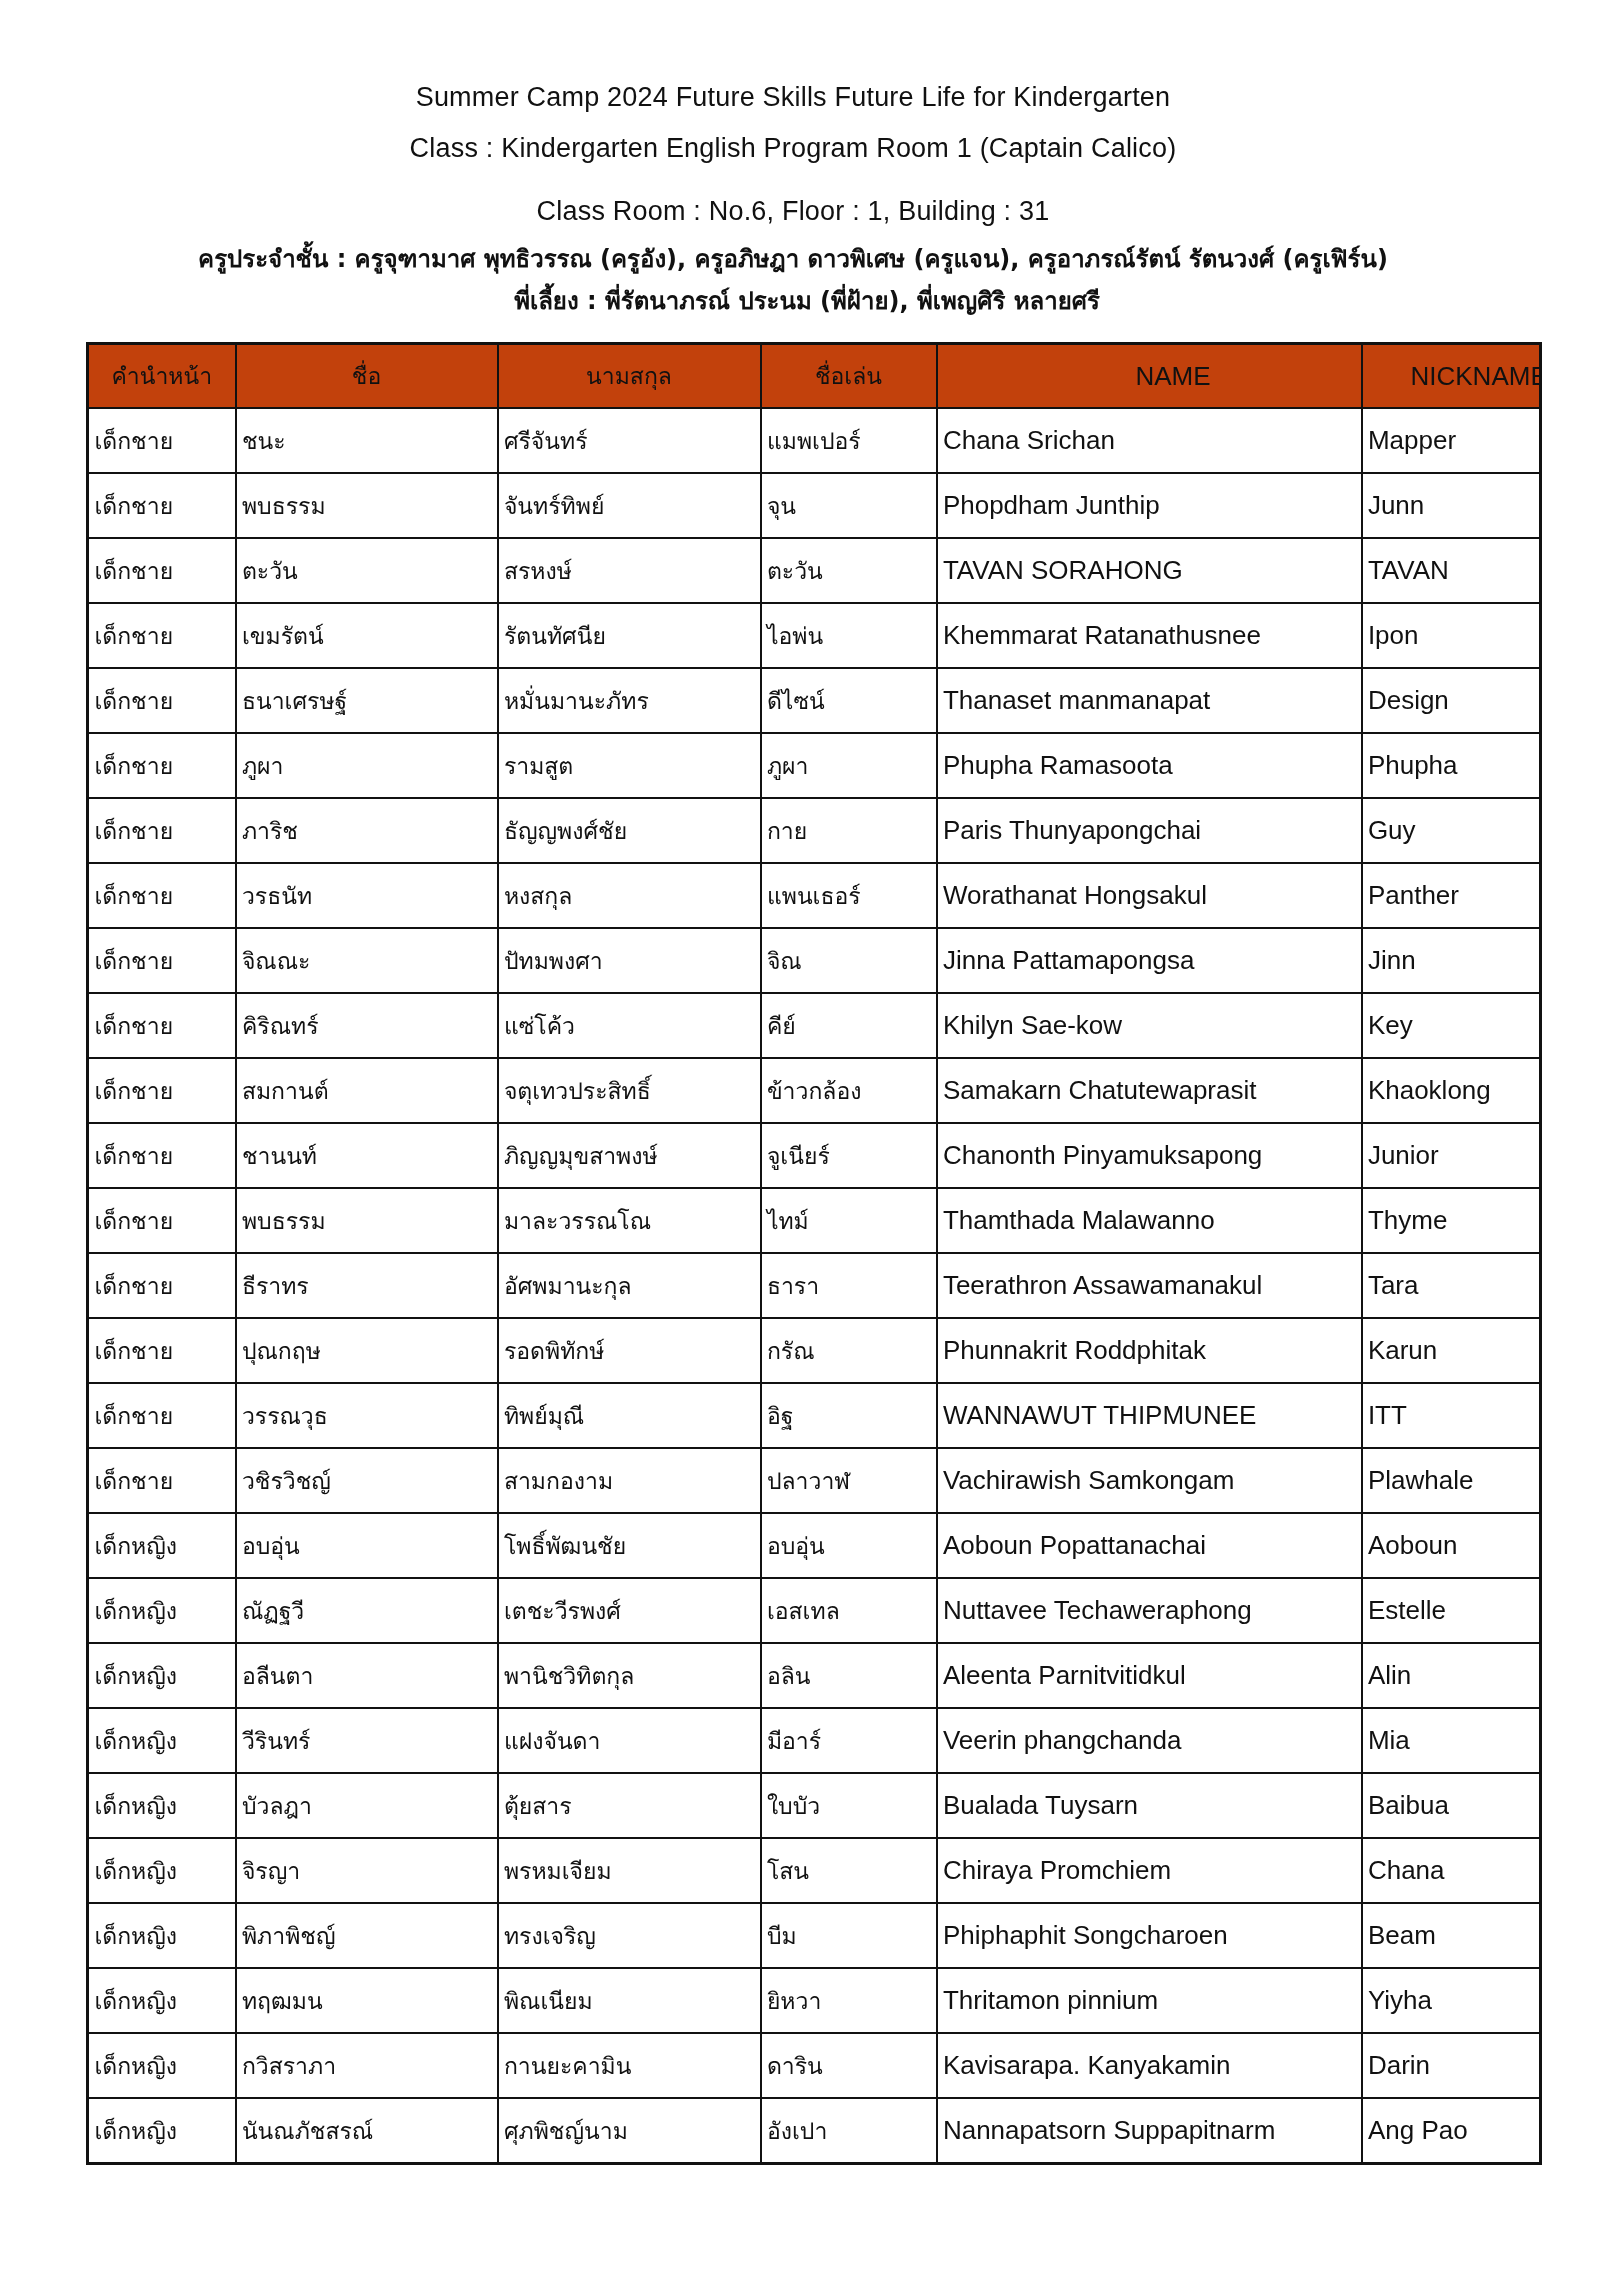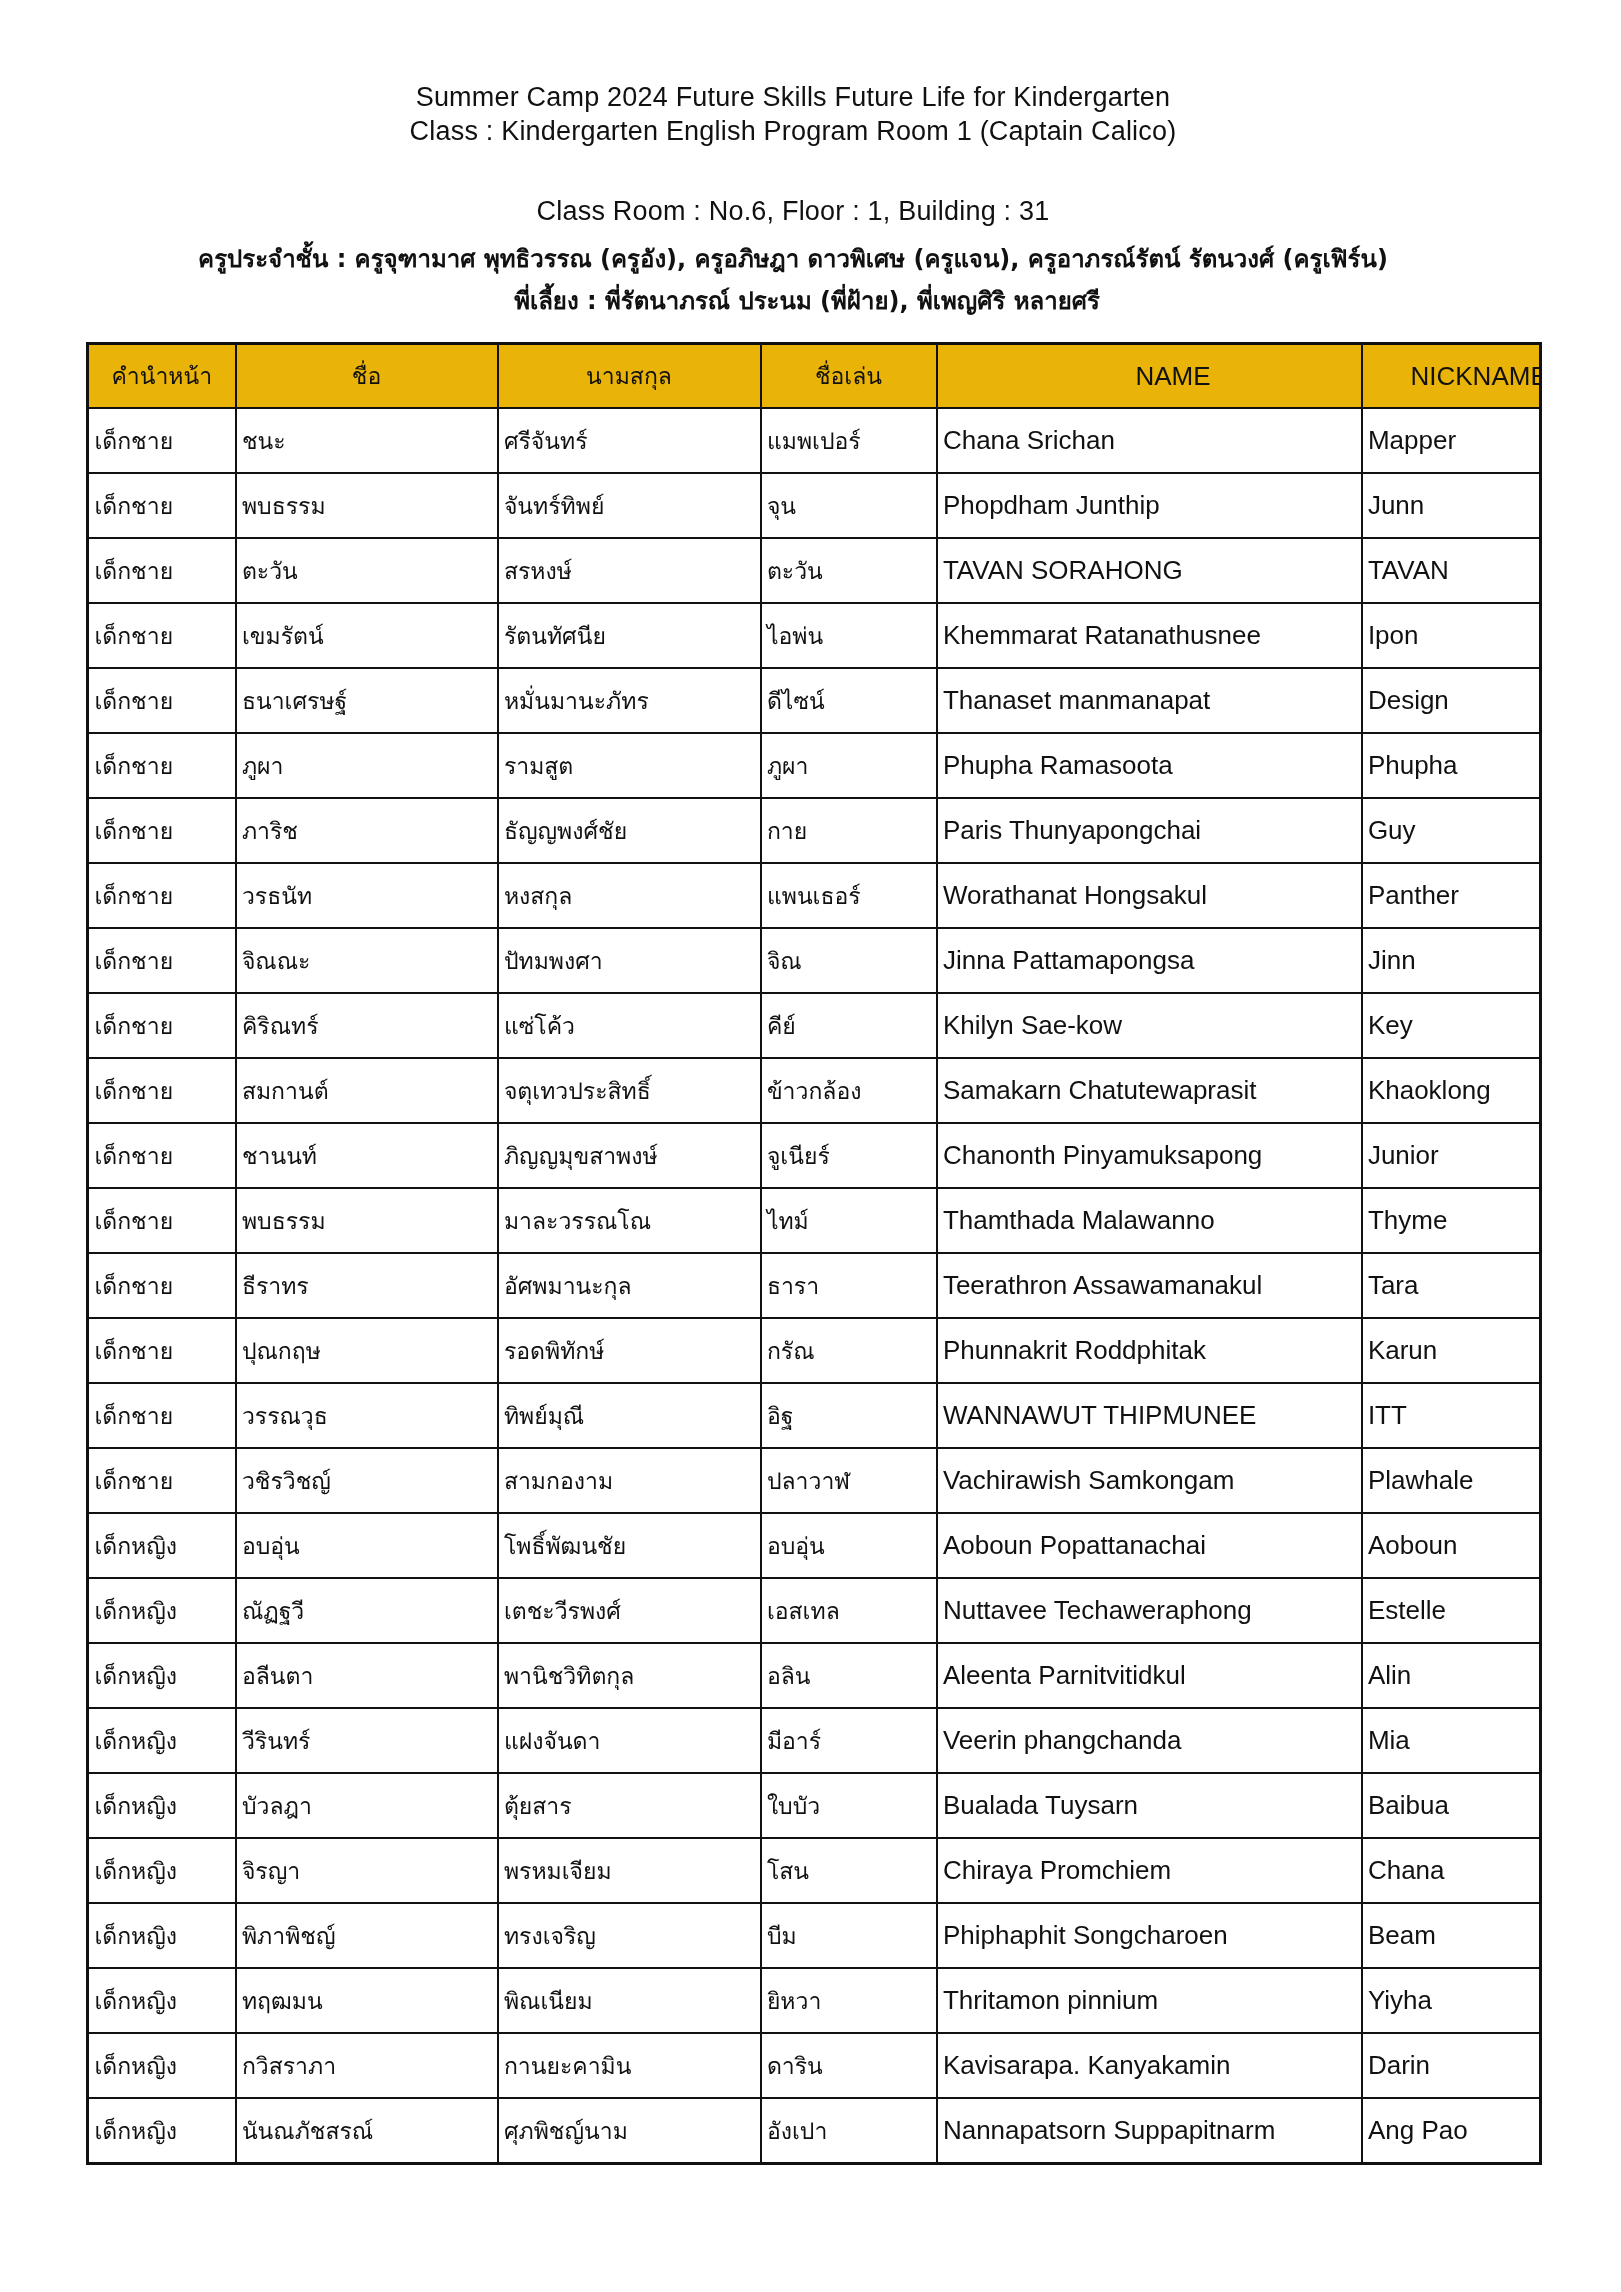--- a/index.html
+++ b/index.html
@@ -2,31 +2,31 @@
 <html style="font-size:14.3px"><head>
 <meta charset="utf-8">
 <style>
   html, body { margin: 0; padding: 0; background: #ffffff; }
   body { width: 1621px; height: 2293px; position: relative; overflow: hidden;
          font-family: "DejaVu Sans", "Liberation Sans", sans-serif; color: #111; }
   .heading { position: absolute; left: 0; width: 1586px; text-align: center; white-space: nowrap; }
   .h-en { font-family: "Liberation Sans", "DejaVu Sans", sans-serif; font-size: 27px; font-weight: normal; color: #111; letter-spacing: 0.2px; }
   .h-th { font-family: "DejaVu Sans", sans-serif; font-size: 24px; font-weight: bold; color: #111; }
   #t1 { top: 82px; }
-  #t2 { top: 116px; }
+  #t2 { top: 133px; }
   #t3 { top: 196px; }
   #t4 { top: 239px; }
   #t5 { top: 281px; padding-left: 14px; }
 
   table.roster { position: absolute; left: 86px; top: 342px; width: 1453px;
                  border-collapse: collapse; table-layout: fixed;
                  border: 3.6px solid #111; }
   table.roster th, table.roster td { border: 2.7px solid #111; padding: 0 0 0 5.4px;
                  white-space: nowrap; overflow: hidden; vertical-align: middle; }
-  table.roster th { background: #eab308; height: 62px; text-align: center; padding: 0;
+  table.roster th { background: #c2410c; height: 62px; text-align: center; padding: 0;
                  font-weight: normal; font-size: 25px; color: #111; }
   table.roster td { height: 63px; font-size: 25px; color: #111; }
   table.roster td.th-text { font-family: "DejaVu Sans", sans-serif; font-size: 23px; }
   table.roster td.en-text { font-family: "Liberation Sans", sans-serif; font-size: 26px; }
   table.roster th.en-head { font-family: "Liberation Sans", sans-serif; font-size: 26px; padding-left: 48px; }
   table.roster th.th-head { font-family: "DejaVu Sans", sans-serif; font-size: 23px; }
 </style>
 </head>
 <body>
 

